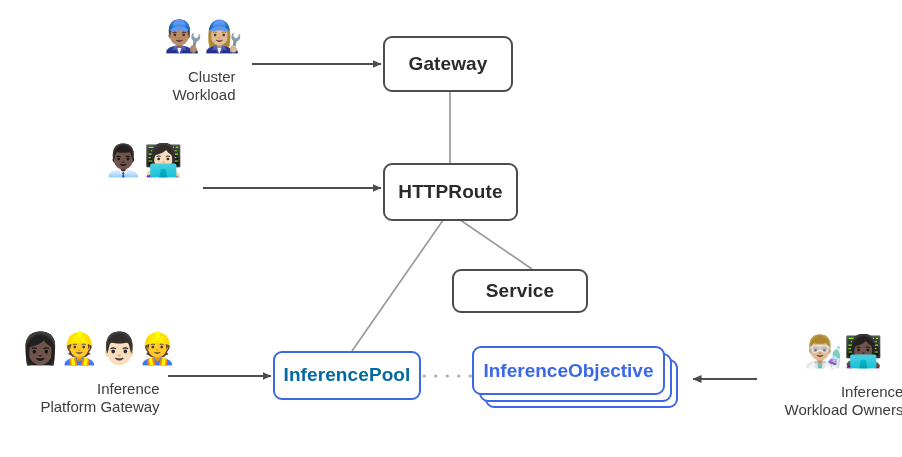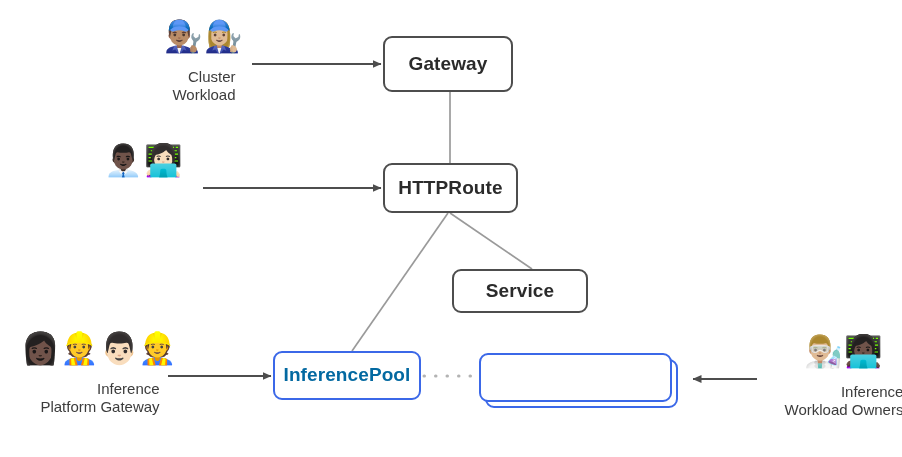--- a/index.html
+++ b/index.html
@@ -131,35 +131,38 @@
     <line x1="252" y1="64" x2="381" y2="64" stroke="#4d4d4d" stroke-width="2.2" marker-end="url(#arrowhead)"></line>
     <line x1="203" y1="188" x2="381" y2="188" stroke="#4d4d4d" stroke-width="2.2" marker-end="url(#arrowhead)"></line>
     <line x1="168" y1="376" x2="271" y2="376" stroke="#4d4d4d" stroke-width="2.2" marker-end="url(#arrowhead)"></line>
     <line x1="757" y1="379" x2="693" y2="379" stroke="#4d4d4d" stroke-width="2.2" marker-end="url(#arrowhead)"></line>
   </svg>
 
   <div class="node node-dark" style="left:383px; top:36px; width:130px; height:56px;">
     <span class="node-label">Gateway</span>
   </div>
 
-  <div class="node node-dark" style="left:383px; top:163px; width:135px; height:50px;">
+  <div class="node node-dark" style="left:383px; top:163px; width:135px; height:58px;">
     <span class="node-label">HTTPRoute</span>
   </div>
 
   <div class="node node-dark" style="left:452px; top:269px; width:136px; height:44px;">
     <span class="node-label">Service</span>
   </div>
 
   <div class="node node-blue" style="left:273px; top:351px; width:148px; height:49px;">
     <span class="node-label">InferencePool</span>
   </div>
 
   <div class="stack-wrap" style="left:472px; top:346px; width:206px; height:62px;">
     <div class="stack-shadow" style="left:13px; top:13px; width:193px; height:49px;"></div>
     <div class="stack-shadow" style="left:7px; top:7px; width:193px; height:49px;"></div>
+    <div class="stack-front" style="width:193px; height:49px;">
+      <span class="node-label">InferenceObjective</span>
+    </div>
   </div>
 
   <div class="actor" style="left:145px; top:21px; width:118px;">
     <span class="actor-emoji">👨🏽‍🔧👩🏼‍🔧</span>
     <span class="actor-caption">
       <span>Cluster</span><br>
       <span>Workload</span>
     </span>
   </div>
 

